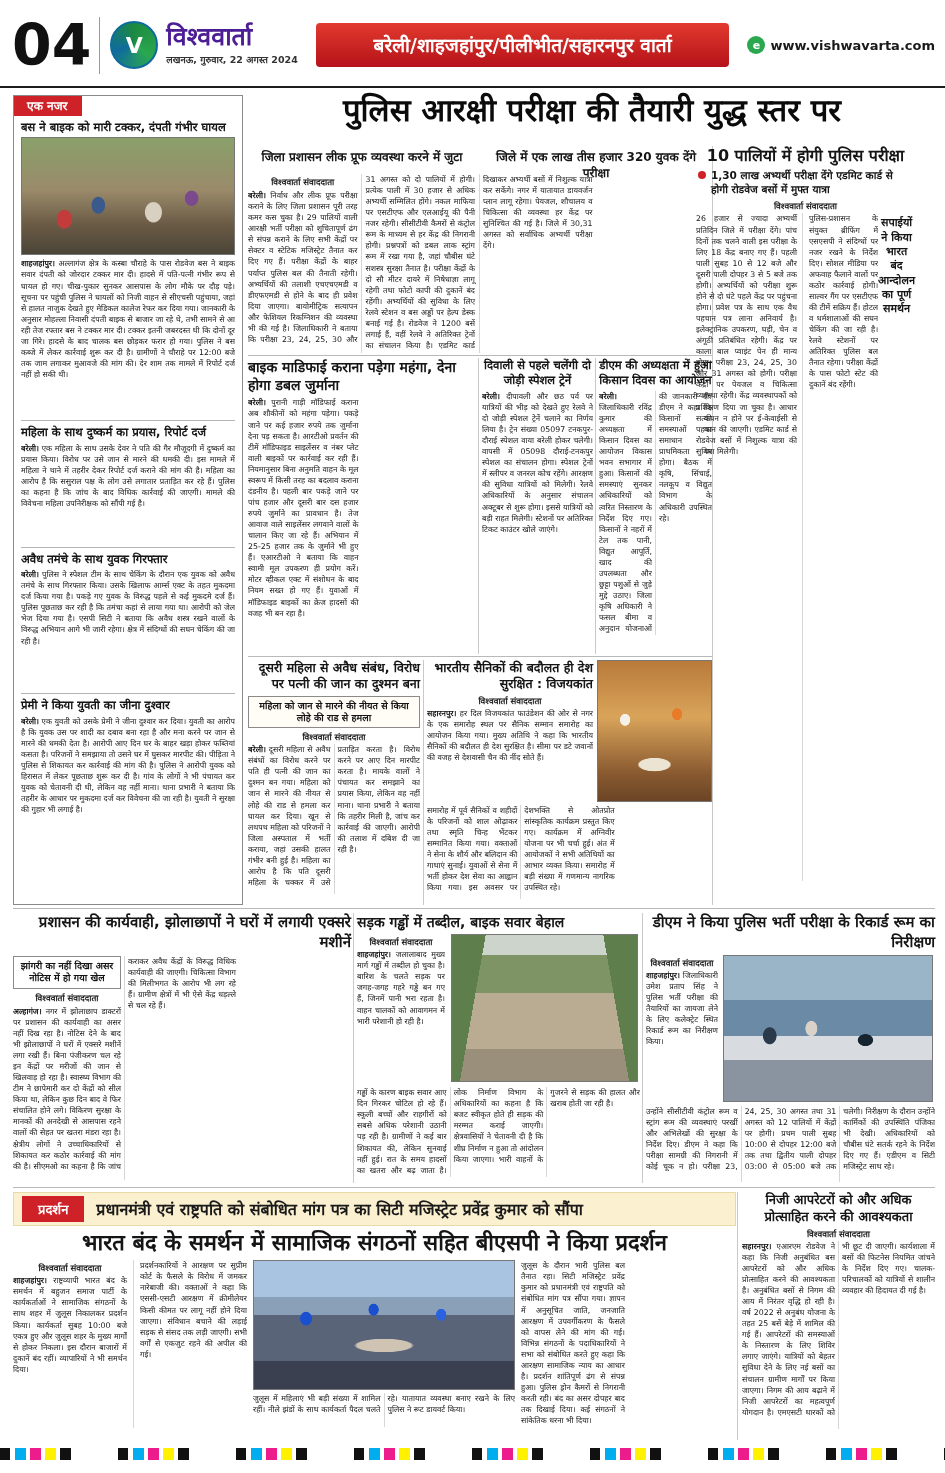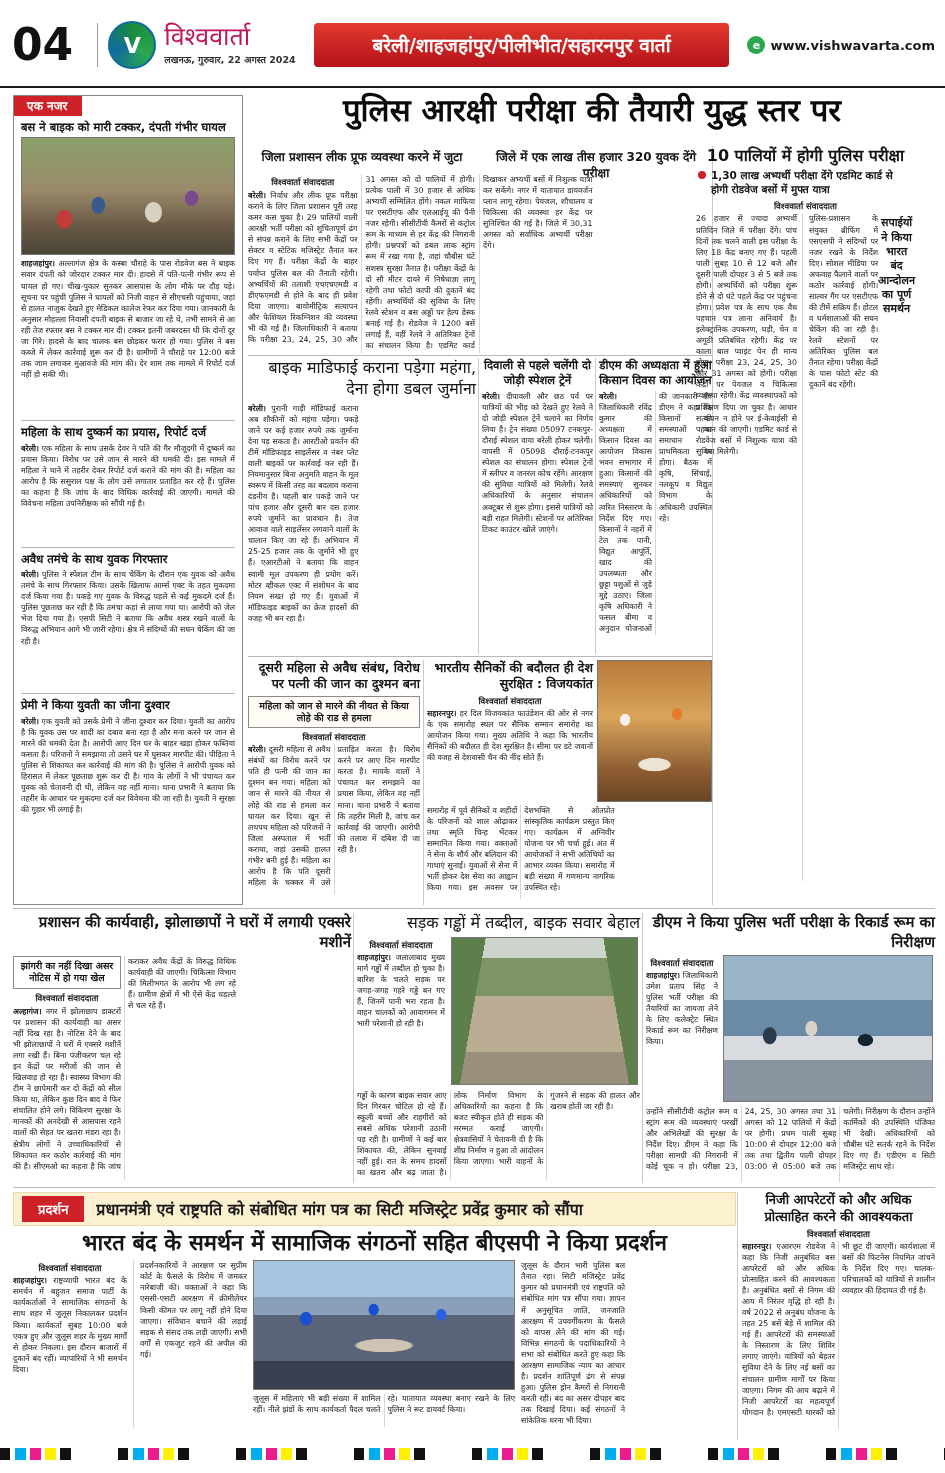--- a/index.html
+++ b/index.html
@@ -5,43 +5,43 @@
   *{box-sizing:border-box;margin:0;padding:0}
   html,body{background:#fff}
   body{font-family:"DejaVu Sans",sans-serif;color:#151515}
   .page{position:relative;width:945px;height:1473px;background:#fff;overflow:hidden}
   .abs{position:absolute}
   .hline{position:absolute;height:1px;background:#b9b9b9}
   .vline{position:absolute;width:1px;background:#c9c9c9}
 
   
   .masthead{display:flex;align-items:center;gap:10px;padding:10px 10px 6px 8px;height:88px;border-bottom:2px solid #1c1c1c}
-  .pageno{font-size:44px;font-weight:800;color:#111;line-height:1;padding:0 24px 0 4px;border-right:1px solid #999}
+  .pageno{font-size:57px;font-weight:800;color:#111;line-height:1;padding:0 8px 0 4px;border-right:1px solid #999}
   .logo-wrap{display:flex;align-items:center;gap:8px}
   .logo-circle{width:48px;height:48px;border-radius:50%;background:conic-gradient(#1b8a3f,#2aa84f 35%,#0f6b9e 70%,#1b8a3f);display:flex;align-items:center;justify-content:center;color:#fff;font-weight:800;font-size:22px;border:2px solid #0f6b9e;flex:0 0 auto}
-  .brand{color:#be185d;font-size:25px;font-weight:400;line-height:1.05}
+  .brand{color:#4c1d95;font-size:25px;font-weight:700;line-height:1.05}
   .edition{font-size:9.5px;font-weight:700;color:#333;margin-top:3px}
   .banner{flex:1;background:linear-gradient(180deg,#e23a2e,#b5121a);color:#fff;font-weight:800;font-size:19px;text-align:center;padding:9px 6px;border-radius:4px;margin:0 8px}
   .website{display:flex;align-items:center;gap:5px;font-size:13px;font-weight:700;color:#1a1a1a;white-space:nowrap}
   .web-icon{width:18px;height:18px;border-radius:50%;background:#2aa84f;color:#fff;display:flex;align-items:center;justify-content:center;font-size:11px;font-weight:800}
 
   
   .bt{font-size:7.8px;line-height:1.42;text-align:justify;color:#151515;overflow:hidden}
   .dl{font-weight:800}
   .byline{font-size:8.5px;font-weight:800;text-align:center;color:#222;margin:2px 0}
   .c2{column-count:2;column-gap:7px;column-rule:1px solid #d6d6d6;column-fill:auto}
   .c3{column-count:3;column-gap:7px;column-rule:1px solid #d6d6d6;column-fill:auto}
   .c4{column-count:4;column-gap:8px;column-rule:1px solid #d6d6d6;column-fill:auto}
   .photo{border:1px solid #777}
   hr.sep{border:none;border-top:1px solid #b5b5b5;margin:4px 0}
 
   .h-lead{font-size:31px;font-weight:800;text-align:center;line-height:1.15;color:#0b0b0b}
   .h-sub{font-size:12px;font-weight:800;text-align:center;line-height:1.3}
   .h-right{font-size:16px;font-weight:800;text-align:center;line-height:1.2}
-  .h-md{font-size:16px;font-weight:400;text-align:right;line-height:1.3}
+  .h-md{font-size:14px;font-weight:700;text-align:left;line-height:1.3}
   .h-md2{font-size:15px;font-weight:800;text-align:right;line-height:1.3}
   .h-nar{font-size:11.5px;font-weight:800;text-align:center;line-height:1.3}
   .h-xs{font-size:11px;font-weight:800;text-align:center;line-height:1.3;margin:3px 0}
   .h-sm{font-size:11.5px;font-weight:800;line-height:1.25;margin:3px 0}
   .h-bsp{font-size:22px;font-weight:800;text-align:center;line-height:1.15}
   .h-op{font-size:13px;font-weight:800;text-align:center;line-height:1.3}
   .h-w{font-size:12.5px;font-weight:800;text-align:right;line-height:1.3}
 
   .bullet{display:flex;gap:5px;align-items:flex-start;font-size:10.5px;font-weight:800;line-height:1.3;margin:4px 2px;text-align:left}
   .bullet .dot{width:8px;height:8px;border-radius:50%;background:#cf2128;margin-top:2px;flex:0 0 auto}

